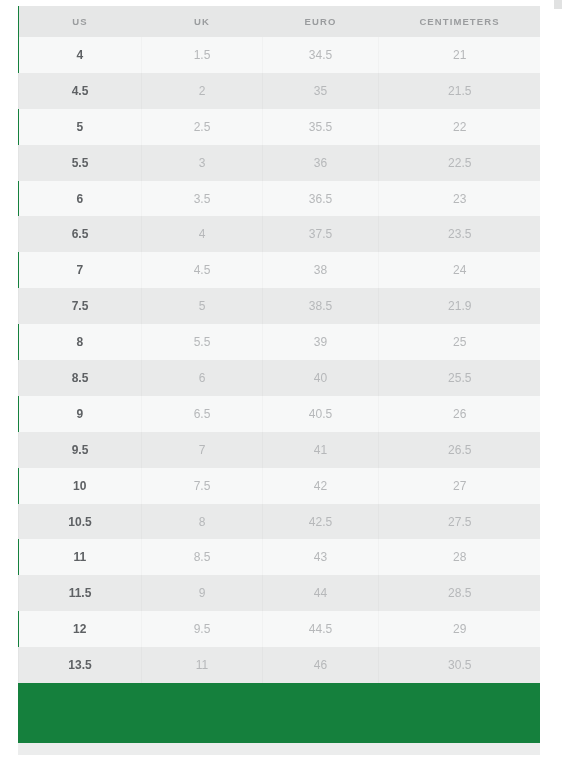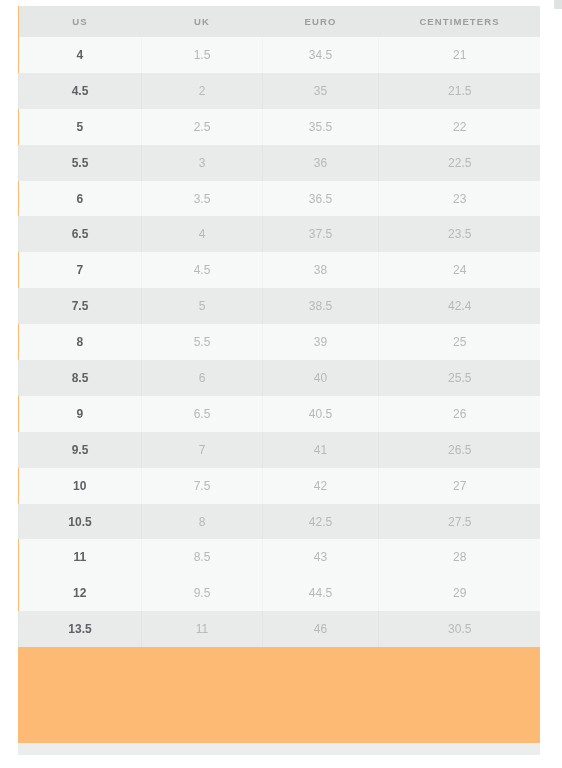--- a/index.html
+++ b/index.html
@@ -23,21 +23,21 @@
     box-sizing: border-box;
   }
 
   
   .chart-card {
     position: absolute;
     left: 18px;
     top: 6px;
     width: 522px;
     height: 749px;
-    background: #fdba74;
+    background: #15803d;
     box-sizing: border-box;
     overflow: hidden;
   }
 
   table.size-table {
     width: 100%;
     border-collapse: collapse;
     table-layout: fixed;
   }
 
@@ -175,21 +175,21 @@
           <tr class="row-odd">
             <td class="col-us">7</td>
             <td class="col-uk">4.5</td>
             <td class="col-euro">38</td>
             <td class="col-cm">24</td>
           </tr>
           <tr class="row-even">
             <td class="col-us">7.5</td>
             <td class="col-uk">5</td>
             <td class="col-euro">38.5</td>
-            <td class="col-cm">42.4</td>
+            <td class="col-cm">21.9</td>
           </tr>
           <tr class="row-odd">
             <td class="col-us">8</td>
             <td class="col-uk">5.5</td>
             <td class="col-euro">39</td>
             <td class="col-cm">25</td>
           </tr>
           <tr class="row-even">
             <td class="col-us">8.5</td>
             <td class="col-uk">6</td>
@@ -219,20 +219,26 @@
             <td class="col-uk">8</td>
             <td class="col-euro">42.5</td>
             <td class="col-cm">27.5</td>
           </tr>
           <tr class="row-odd">
             <td class="col-us">11</td>
             <td class="col-uk">8.5</td>
             <td class="col-euro">43</td>
             <td class="col-cm">28</td>
           </tr>
+          <tr class="row-even">
+            <td class="col-us">11.5</td>
+            <td class="col-uk">9</td>
+            <td class="col-euro">44</td>
+            <td class="col-cm">28.5</td>
+          </tr>
           <tr class="row-odd">
             <td class="col-us">12</td>
             <td class="col-uk">9.5</td>
             <td class="col-euro">44.5</td>
             <td class="col-cm">29</td>
           </tr>
           <tr class="row-even">
             <td class="col-us">13.5</td>
             <td class="col-uk">11</td>
             <td class="col-euro">46</td>

